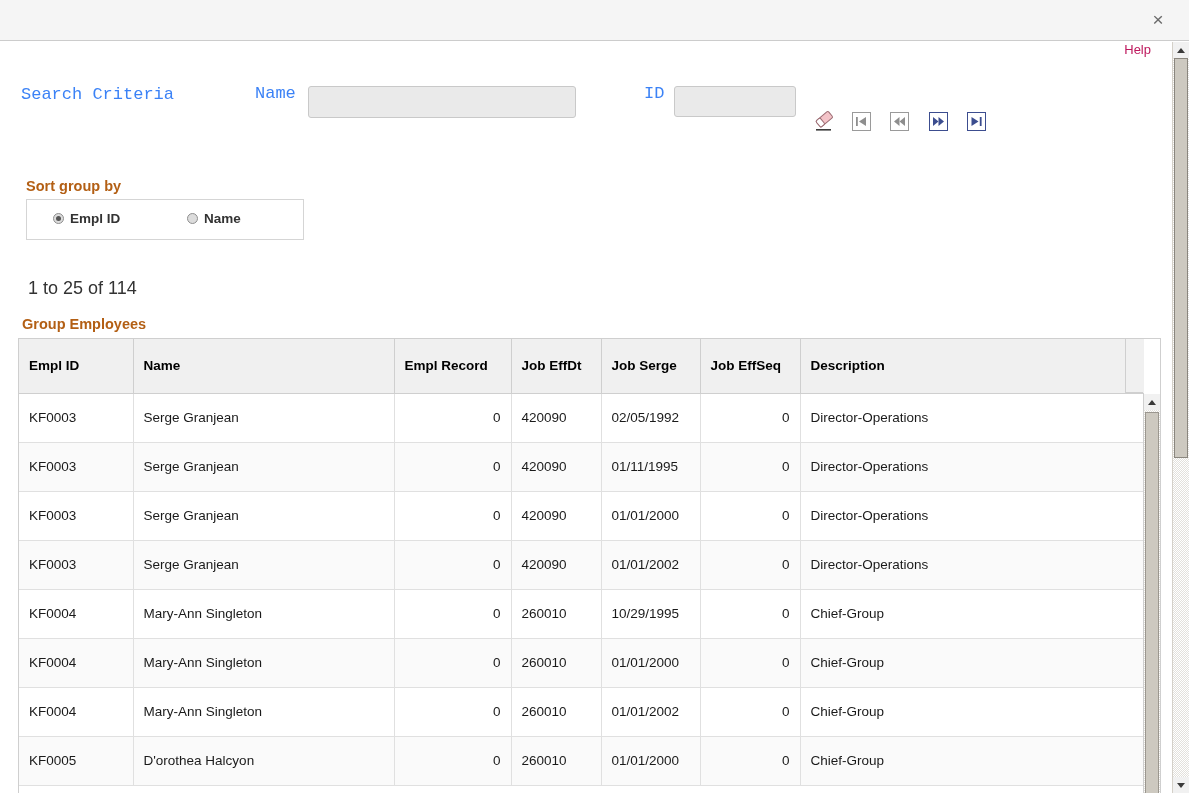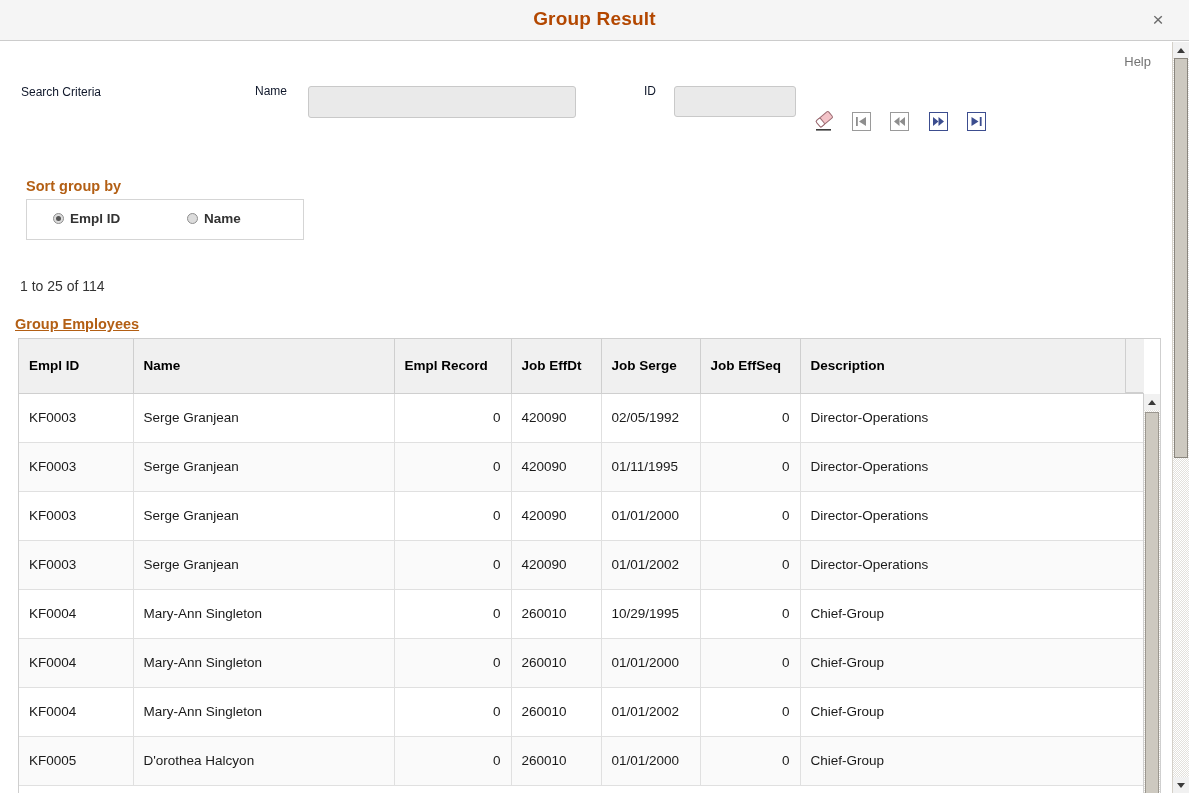--- a/index.html
+++ b/index.html
@@ -97,39 +97,40 @@
     border-left: 4px solid transparent;
     border-right: 4px solid transparent;
     display: block;
   }
   .sb-arrow.up i { border-bottom: 5px solid #3a3a3a; }
   .sb-arrow.down i { border-top: 5px solid #3a3a3a; }
 
   
   .help-link {
     position: absolute;
-    right: 21px; top: 12px;
+    right: 21px; top: 0;
     font-size: 13px;
-    color: #737373;
+    color: #be185d;
     text-decoration: none;
     cursor: pointer;
   }
 
   
   .search-row {
     position: absolute;
     left: 0; top: 30px;
     width: 1172px;
     height: 48px;
   }
   .lbl {
     position: absolute;
-    font-size: 12px;
-    color: #0f172a;
+    font-size: 17px;
+    color: #3b82f6;
     white-space: nowrap;
+    font-family: Liberation Mono, monospace;
   }
   .lbl-search { left: 21px; top: 13px; }
   .lbl-name   { left: 255px; top: 12px; }
   .lbl-id     { left: 644px; top: 12px; }
 
   .txtinput {
     position: absolute;
     background: #eaeaea;
     border: 1px solid #c9c9c9;
     border-radius: 3px;
@@ -218,27 +219,27 @@
   }
   .radio-label {
     font-size: 13.5px;
     color: #333;
     font-weight: bold;
   }
 
   
   .rec-count {
     position: absolute;
-    left: 20px; top: 236px;
-    font-size: 14px;
+    left: 28px; top: 236px;
+    font-size: 18px;
     color: #333;
   }
 
   
-  .tbl-heading { left: 15px; top: 274px; text-decoration: underline; }
+  .tbl-heading { left: 22px; top: 274px; }
 
   .grid-wrap {
     position: absolute;
     left: 18px; top: 296px;
     width: 1143px;
     height: 490px;
     border: 1px solid #cfcfcf;
     box-sizing: border-box;
     background: #fff;
     overflow: hidden;
@@ -309,21 +310,20 @@
     background: #f0f0f0;
     border-left: 1px solid #cfcfcf;
     border-bottom: 1px solid #cfcfcf;
     box-sizing: border-box;
   }
 </style>
 </head>
 <body>
 
 <div class="titlebar">
-  <div class="title-text">Group Result</div>
   <div class="close-btn">×</div>
 </div>
 
 <div class="page">
 
   <a class="help-link">Help</a>
 
   <div class="search-row">
     <div class="lbl lbl-search">Search Criteria</div>
     <div class="lbl lbl-name">Name</div>

